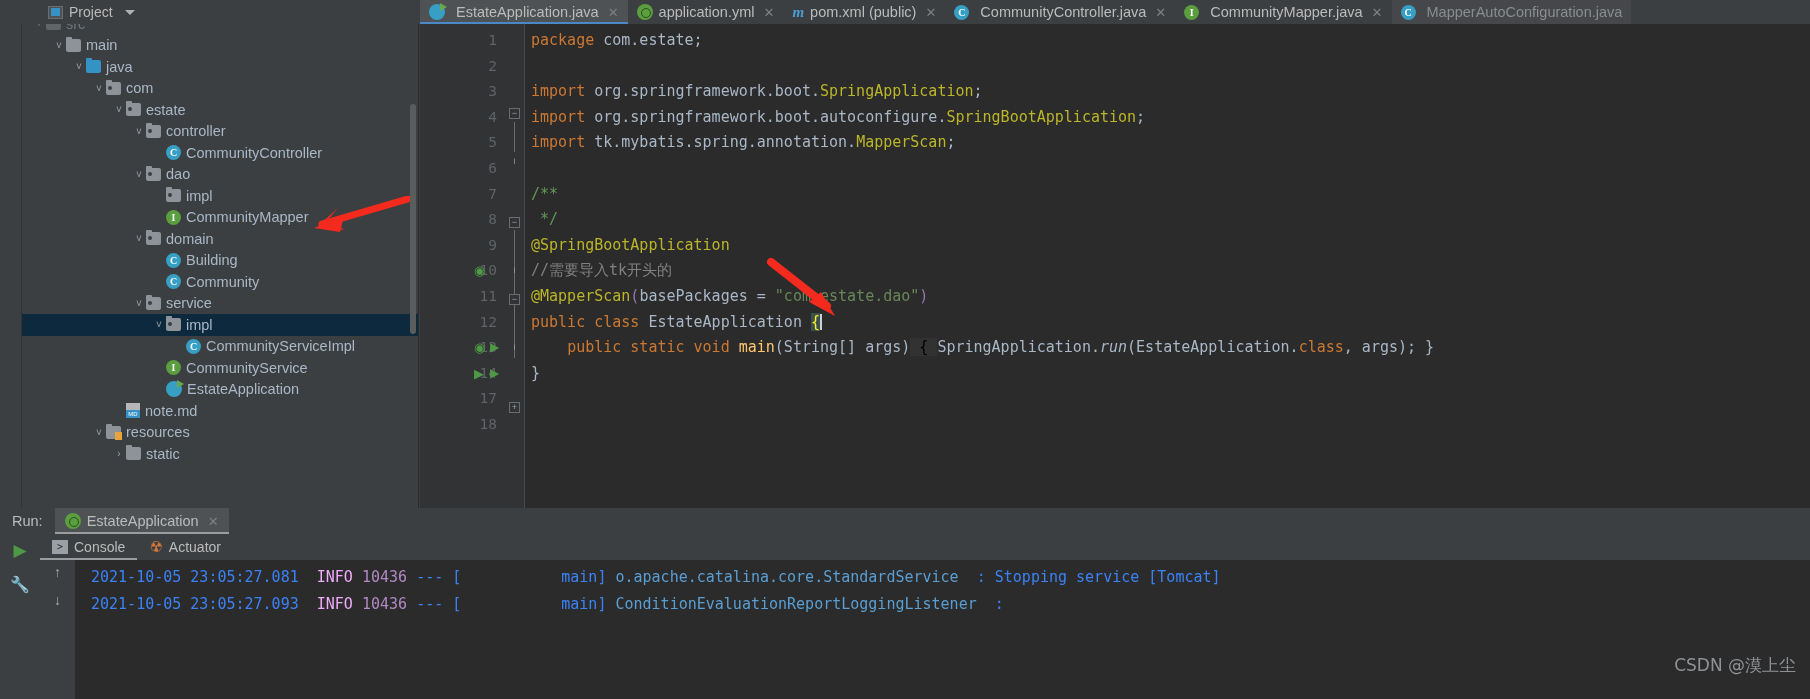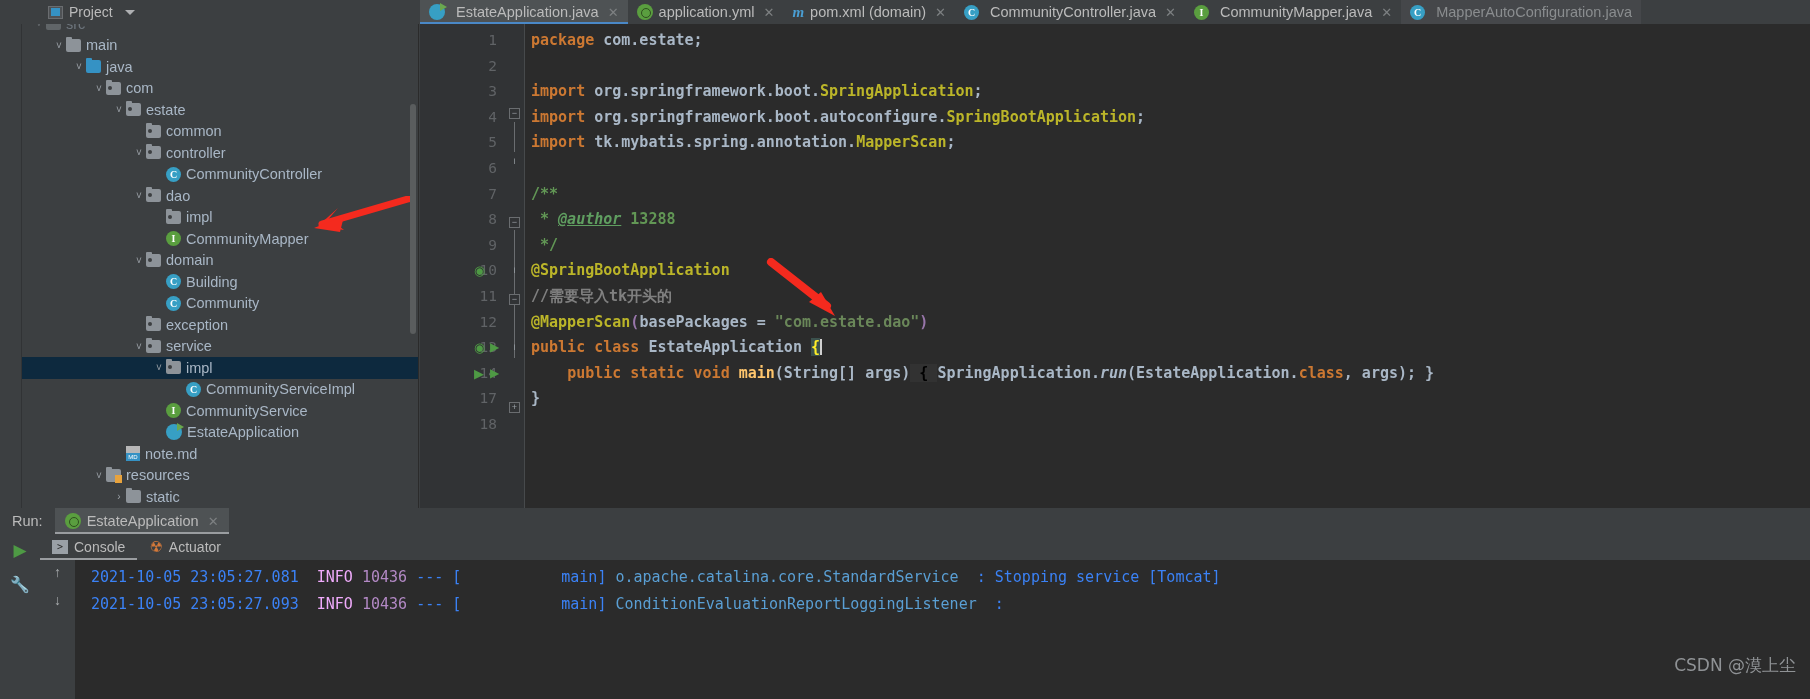--- a/index.html
+++ b/index.html
@@ -188,26 +188,20 @@
           <span>com</span>
         </div>
         <div class="trow">
           <span style="display:inline-block;width:86px"></span>
           <span class="tw">˅</span>
           <span class="ic fold src"></span>
           <span>estate</span>
         </div>
         <div class="trow">
           <span style="display:inline-block;width:106px"></span>
-          <span class="tw"></span>
-          <span class="ic fold src"></span>
-          <span>common</span>
-        </div>
-        <div class="trow">
-          <span style="display:inline-block;width:106px"></span>
           <span class="tw">˅</span>
           <span class="ic fold src"></span>
           <span>controller</span>
         </div>
         <div class="trow">
           <span style="display:inline-block;width:126px"></span>
           <span class="tw"></span>
           <span class="cls">C</span>
           <span>CommunityController</span>
         </div>
@@ -239,26 +233,20 @@
           <span style="display:inline-block;width:126px"></span>
           <span class="tw"></span>
           <span class="cls">C</span>
           <span>Building</span>
         </div>
         <div class="trow">
           <span style="display:inline-block;width:126px"></span>
           <span class="tw"></span>
           <span class="cls">C</span>
           <span>Community</span>
-        </div>
-        <div class="trow">
-          <span style="display:inline-block;width:106px"></span>
-          <span class="tw"></span>
-          <span class="ic fold src"></span>
-          <span>exception</span>
         </div>
         <div class="trow">
           <span style="display:inline-block;width:106px"></span>
           <span class="tw">˅</span>
           <span class="ic fold src"></span>
           <span>service</span>
         </div>
         <div class="trow sel">
           <span style="display:inline-block;width:126px"></span>
           <span class="tw">˅</span>
@@ -311,21 +299,21 @@
         <span>EstateApplication.java</span>
         <span class="tabx">✕</span>
       </div>
       <div class="tab">
         <span class="leaf"></span>
         <span>application.yml</span>
         <span class="tabx">✕</span>
       </div>
       <div class="tab">
         <span class="m-icon">m</span>
-        <span>pom.xml (domain)</span>
+        <span>pom.xml (public)</span>
         <span class="tabx">✕</span>
       </div>
       <div class="tab">
         <span class="cls">C</span>
         <span>CommunityController.java</span>
         <span class="tabx">✕</span>
       </div>
       <div class="tab">
         <span class="iface">I</span>
         <span>CommunityMapper.java</span>
@@ -365,29 +353,28 @@
       <div class="foldline" style="top:98px;height:30px;"></div>
       <div class="foldmark" style="top:84px;">−</div>
       <div class="foldmark" style="top:136px;border:none;background:none;">╵</div>
       <div class="foldline" style="top:206px;height:128px;"></div>
       <div class="foldmark" style="top:193px;">−</div>
       <div class="foldmark" style="top:245px;border:none;background:none;">╵</div>
       <div class="foldmark" style="top:270px;">−</div>
       <div class="foldmark" style="top:322px;border:none;background:none;">╵</div>
       <div class="foldmark" style="top:378px;">+</div>
     </div>
-    <div class="codearea" id="code-host" style="padding-left: 6px; padding-top: 4px; font-weight: bold;">
+    <div class="codearea" id="code-host" style="padding-left: 6px; padding-top: 4px;">
         <div class="cline"><span class="kw">package</span> <span class="plain">com.estate;</span></div>
         <div class="cline"><span class="plain"></span></div>
         <div class="cline"><span class="kw">import</span> <span class="plain">org.springframework.boot.</span><span class="ann">SpringApplication</span><span class="plain">;</span></div>
         <div class="cline"><span class="kw">import</span> <span class="plain">org.springframework.boot.autoconfigure.</span><span class="ann">SpringBootApplication</span><span class="plain">;</span></div>
         <div class="cline"><span class="kw">import</span> <span class="plain">tk.mybatis.spring.annotation.</span><span class="ann">MapperScan</span><span class="plain">;</span></div>
         <div class="cline"><span class="plain"></span></div>
         <div class="cline"><span class="doc">/**</span></div>
-        <div class="cline"><span class="doc"> * </span><span class="doctag">@author</span><span class="doc"> 13288</span></div>
         <div class="cline"><span class="doc"> */</span></div>
         <div class="cline"><span class="ann">@SpringBootApplication</span></div>
         <div class="cline"><span class="cmt">//需要导入tk开头的</span></div>
         <div class="cline"><span class="ann">@MapperScan</span><span class="param">(</span><span class="plain">basePackages</span> <span class="plain">=</span> <span class="str">"com.estate.dao"</span><span class="param">)</span></div>
         <div class="cline"><span class="kw">public class</span> <span class="plain">EstateApplication</span> <span class="hl-brace">{</span><span class="caret"></span></div>
         <div class="cline">    <span class="kw">public static void</span> <span class="mth">main</span><span class="plain">(String[] args)</span><span class="mainhl"> { </span><span class="plain">SpringApplication.</span><span class="italic plain">run</span><span class="plain">(EstateApplication.</span><span class="kw">class</span><span class="plain">, args); }</span></div>
         <div class="cline"><span class="plain">}</span></div>
         <div class="cline"><span class="plain"></span></div>
       </div>
   </div>

